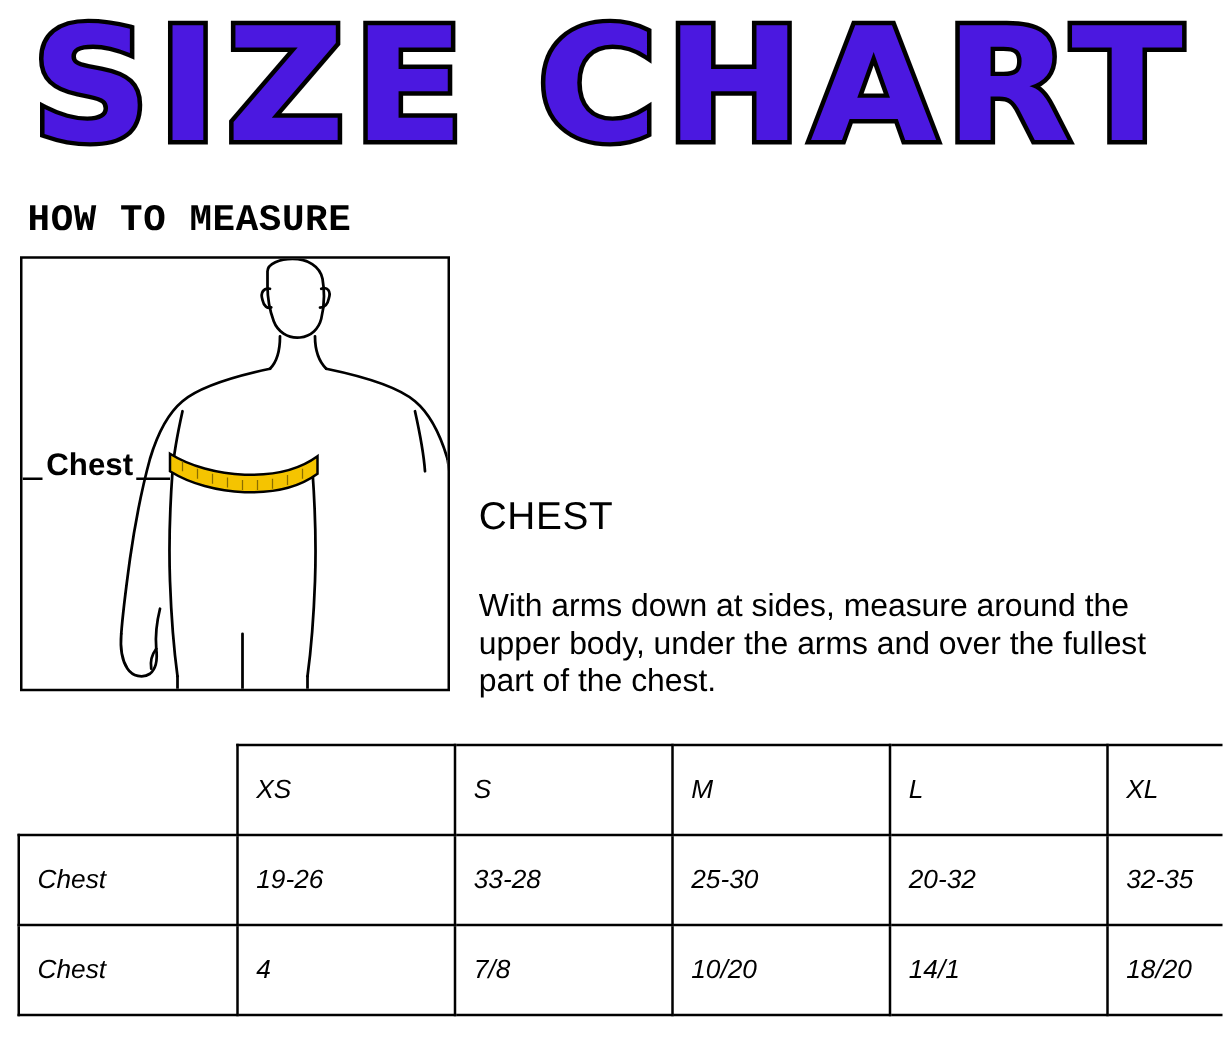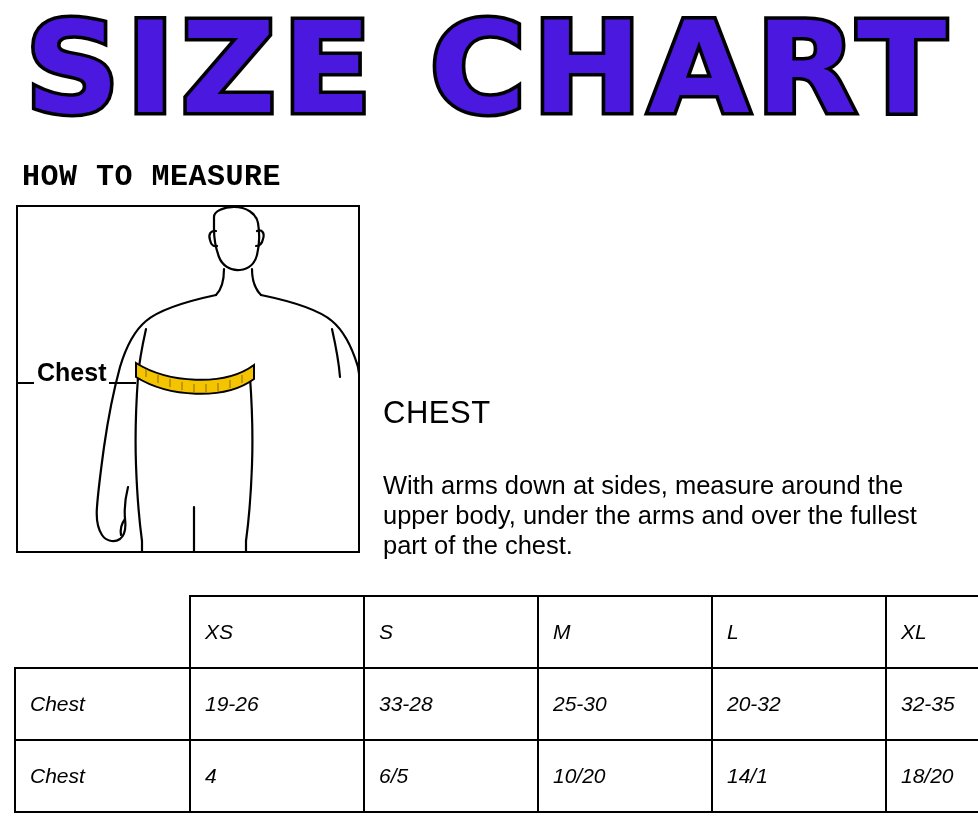--- a/index.html
+++ b/index.html
@@ -201,19 +201,19 @@
       <td class="rowlabel">Chest</td>
       <td class="col">19-26</td>
       <td class="col">33-28</td>
       <td class="col">25-30</td>
       <td class="col">20-32</td>
       <td class="col">32-35</td>
     </tr>
     <tr>
       <td class="rowlabel">Chest</td>
       <td class="col">4</td>
-      <td class="col">6/5</td>
+      <td class="col">7/8</td>
       <td class="col">10/20</td>
       <td class="col">14/1</td>
       <td class="col">18/20</td>
     </tr>
   </tbody>
 </table>
 
 </body></html>

